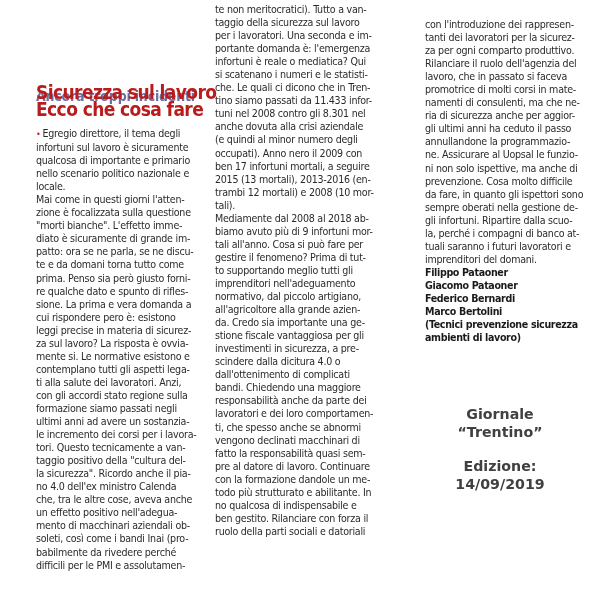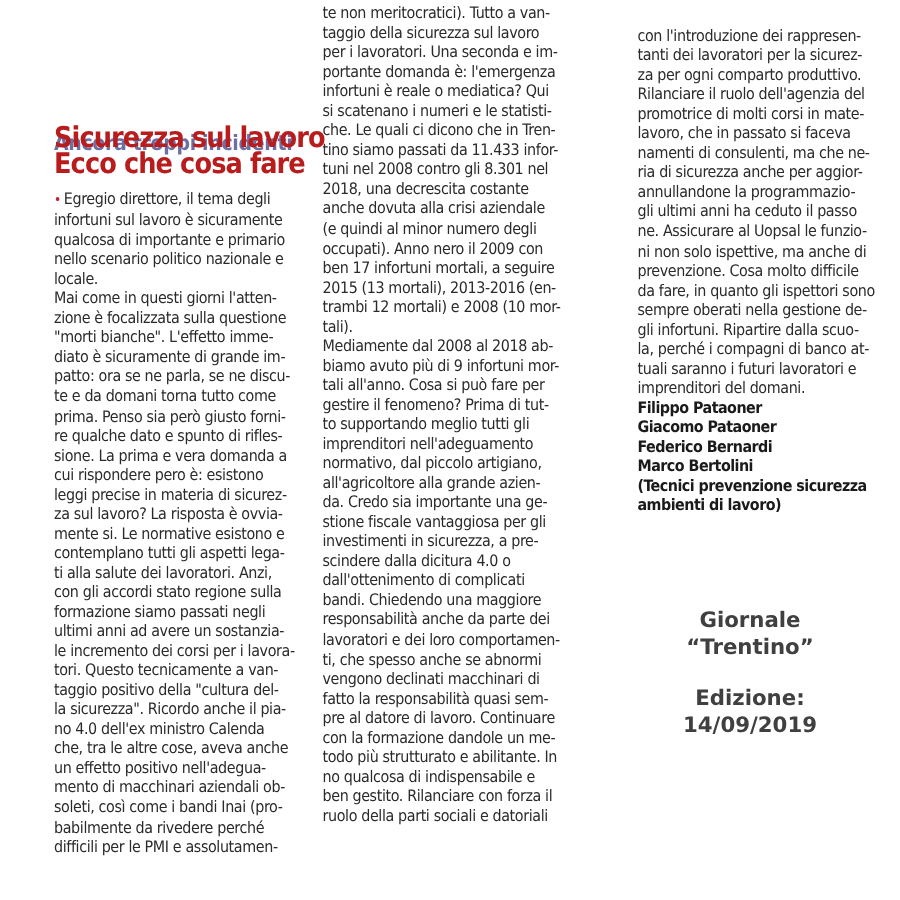--- a/index.html
+++ b/index.html
@@ -66,21 +66,20 @@
 <div id="col2" class="col">
     <span class="line">te non meritocratici). Tutto a van-</span>
     <span class="line">taggio della sicurezza sul lavoro</span>
     <span class="line">per i lavoratori. Una seconda e im-</span>
     <span class="line">portante domanda è: l'emergenza</span>
     <span class="line">infortuni è reale o mediatica? Qui</span>
     <span class="line">si scatenano i numeri e le statisti-</span>
     <span class="line">che. Le quali ci dicono che in Tren-</span>
     <span class="line">tino siamo passati da 11.433 infor-</span>
     <span class="line">tuni nel 2008 contro gli 8.301 nel</span>
-    <span class="line">2018, una decrescita costante</span>
     <span class="line">anche dovuta alla crisi aziendale</span>
     <span class="line">(e quindi al minor numero degli</span>
     <span class="line">occupati). Anno nero il 2009 con</span>
     <span class="line">ben 17 infortuni mortali, a seguire</span>
     <span class="line">2015 (13 mortali), 2013-2016 (en-</span>
     <span class="line">trambi 12 mortali) e 2008 (10 mor-</span>
     <span class="line">tali).</span>
     <span class="line">Mediamente dal 2008 al 2018 ab-</span>
     <span class="line">biamo avuto più di 9 infortuni mor-</span>
     <span class="line">tali all'anno. Cosa si può fare per</span>
@@ -105,26 +104,26 @@
     <span class="line">todo più strutturato e abilitante. In</span>
     <span class="line">no qualcosa di indispensabile e</span>
     <span class="line">ben gestito. Rilanciare con forza il</span>
     <span class="line">ruolo della parti sociali e datoriali</span>
   </div>
 <div id="col3" class="col">
     <span class="line">con l'introduzione dei rappresen-</span>
     <span class="line">tanti dei lavoratori per la sicurez-</span>
     <span class="line">za per ogni comparto produttivo.</span>
     <span class="line">Rilanciare il ruolo dell'agenzia del</span>
+    <span class="line">lavoro, che in passato si faceva</span>
     <span class="line">promotrice di molti corsi in mate-</span>
-    <span class="line">lavoro, che in passato si faceva</span>
     <span class="line">namenti di consulenti, ma che ne-</span>
     <span class="line">ria di sicurezza anche per aggior-</span>
+    <span class="line">gli ultimi anni ha ceduto il passo</span>
     <span class="line">annullandone la programmazio-</span>
-    <span class="line">gli ultimi anni ha ceduto il passo</span>
     <span class="line">ne. Assicurare al Uopsal le funzio-</span>
     <span class="line">ni non solo ispettive, ma anche di</span>
     <span class="line">prevenzione. Cosa molto difficile</span>
     <span class="line">da fare, in quanto gli ispettori sono</span>
     <span class="line">sempre oberati nella gestione de-</span>
     <span class="line">gli infortuni. Ripartire dalla scuo-</span>
     <span class="line">la, perché i compagni di banco at-</span>
     <span class="line">tuali saranno i futuri lavoratori e</span>
     <span class="line">imprenditori del domani.</span>
     <span class="line sig">Filippo Pataoner</span>

